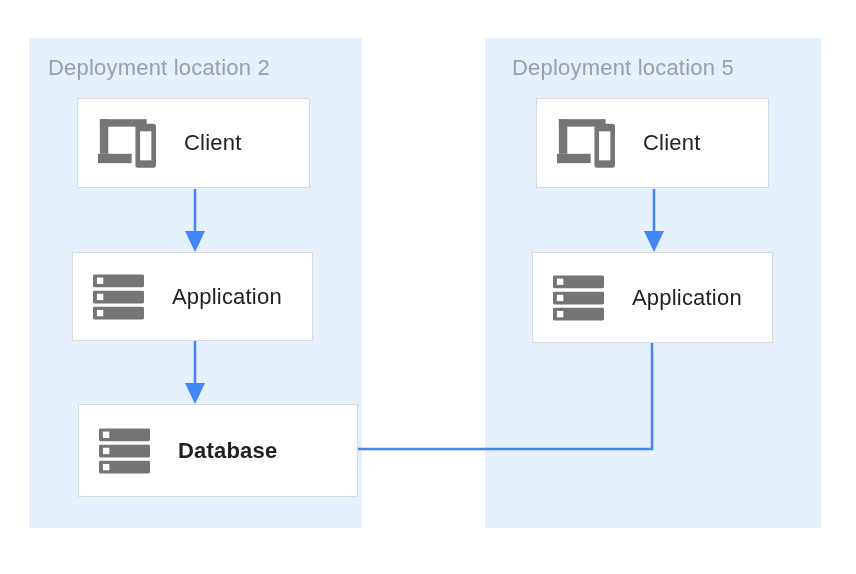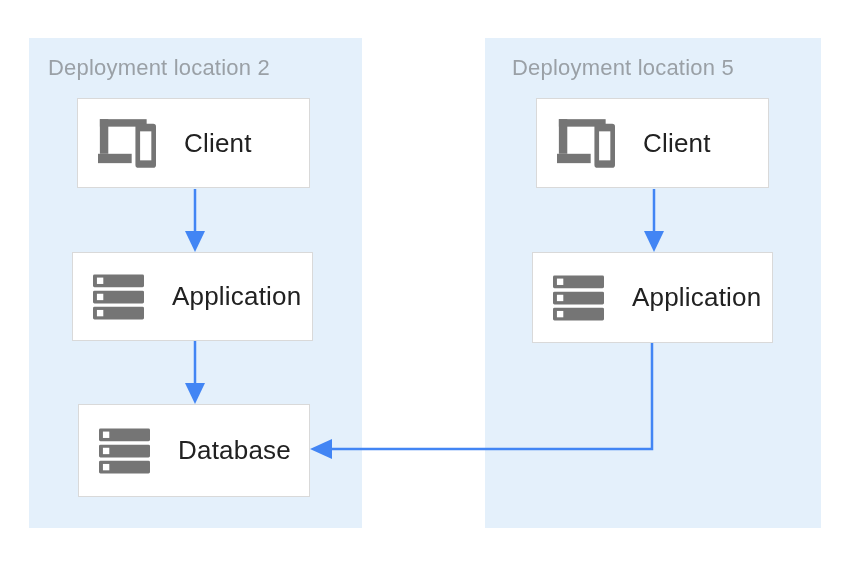--- a/index.html
+++ b/index.html
@@ -35,28 +35,28 @@
   .node {
     position: absolute;
     background: #ffffff;
     border: 1px solid #d9d9d9;
     display: flex;
     align-items: center;
     padding-left: 20px;
   }
   .node-client-1      { left: 77px;  top: 98px;  width: 233px; height: 90px; }
   .node-application-1 { left: 72px;  top: 252px; width: 241px; height: 89px; }
-  .node-database-1    { left: 78px;  top: 404px; width: 232px; height: 93px; }
+  .node-database-1    { left: 78px;  top: 404px; width: 280px; height: 93px; font-weight: bold; }
   .node-client-2      { left: 536px; top: 98px;  width: 233px; height: 90px; }
   .node-application-2 { left: 532px; top: 252px; width: 241px; height: 91px; }
   .node-icon { display: flex; align-items: center; flex: 0 0 auto; }
   .node-icon svg { display: block; }
   .node-label {
     margin-left: 28px;
-    font-size: 26px;
+    font-size: 22px;
     color: #212121;
     letter-spacing: 0.2px;
     white-space: nowrap;
   }
   .edge {
     position: absolute;
     pointer-events: none;
   }
   .edge svg { display: block; }
 </style>

